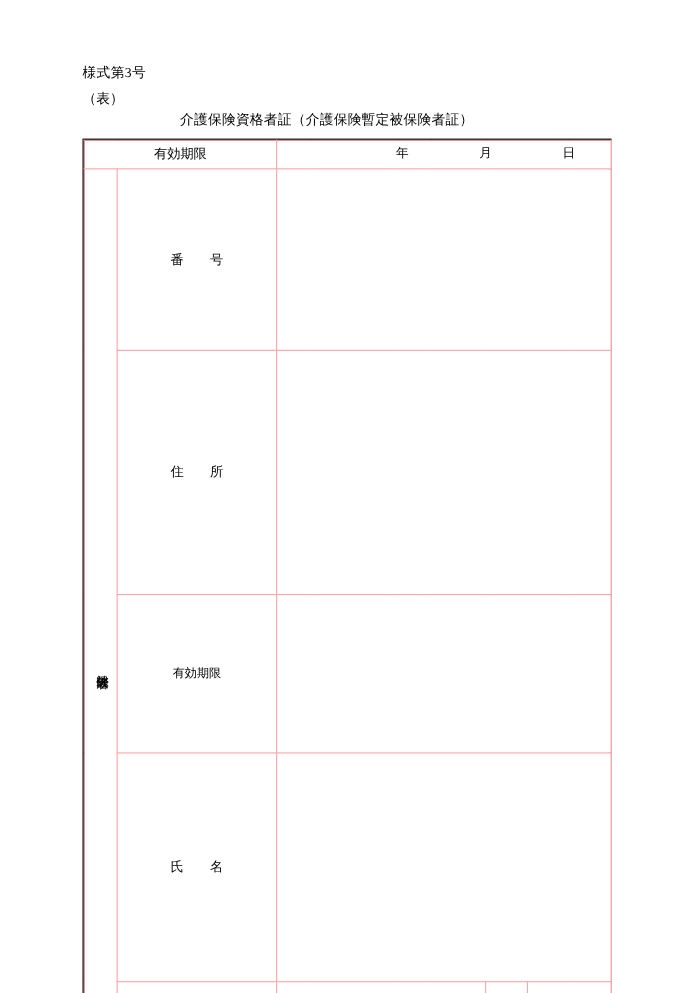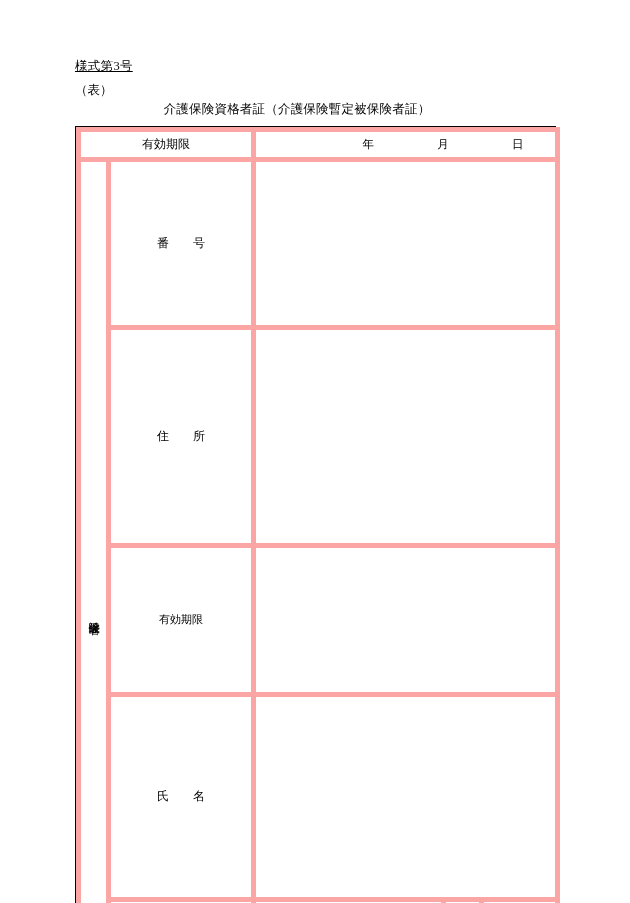--- a/index.html
+++ b/index.html
@@ -20,21 +20,20 @@
     left: 0; top: 0;
     width: 630px; height: 903px;
     overflow: hidden;
   }
   
   .form-no {
     position: absolute;
     left: 75px; top: 58px;
     font-size: 12.5px;
     letter-spacing: 0.3px;
-    text-decoration: underline;
   }
   .form-sub {
     position: absolute;
     left: 75px; top: 82px;
     font-size: 12.5px;
   }
   .doc-title {
     position: absolute;
     left: 0; top: 101px;
     width: 570px;
@@ -50,21 +49,21 @@
     left: 75px; top: 126px;
     width: 477px;
   }
   table.form {
     border-collapse: collapse;
     width: 477px;
     table-layout: fixed;
     font-size: 11.5px;
   }
   table.form td {
-    border: 5px solid #fca5a5;
+    border: 1px solid #fca5a5;
     padding: 0;
     vertical-align: middle;
     text-align: center;
     line-height: 1.25;
     background: #ffffff;
   }
   
   .tbl-wrap {
     border: 2px solid #000000;
     box-sizing: content-box;

